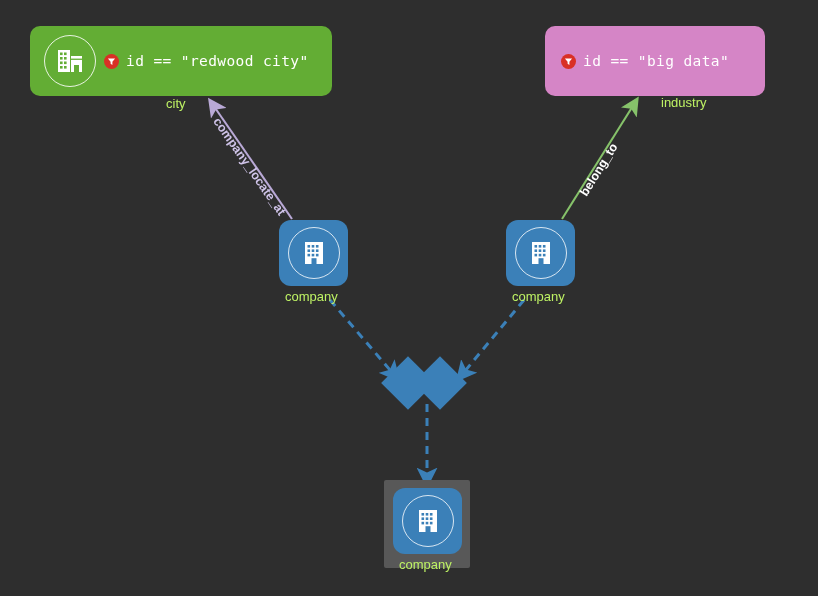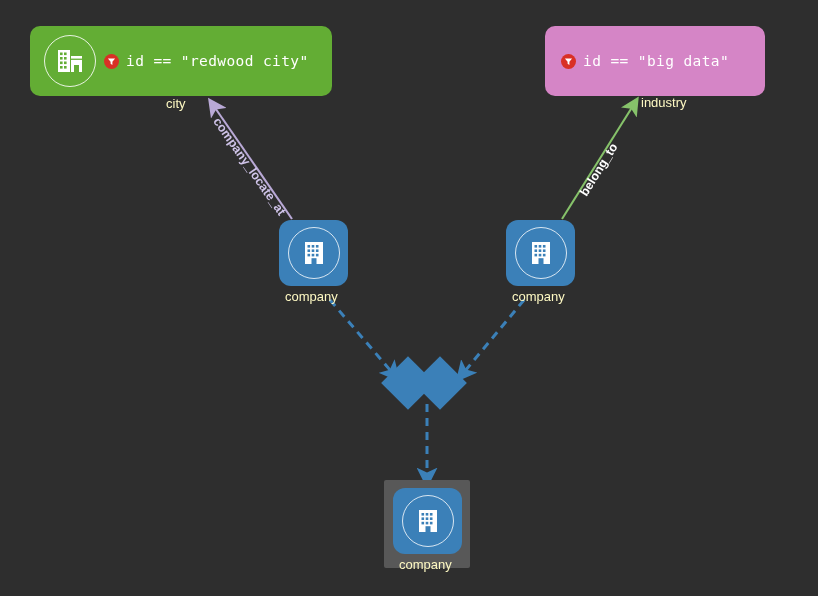--- a/index.html
+++ b/index.html
@@ -95,21 +95,21 @@
     position: absolute;
     left: 384px; top: 480px;
     width: 86px; height: 88px;
     background: #585858;
     border-radius: 2px;
   }
 
   
   .plain-label {
     position: absolute;
-    color: #fef9c3;
+    color: #bef264;
     font-size: 13px;
     font-family: "Liberation Sans", sans-serif;
     white-space: nowrap;
     text-align: right;
   }
   .edge-label {
     position: absolute;
     font-size: 12.5px;
     font-family: "Liberation Sans", sans-serif;
     font-weight: bold;
@@ -192,21 +192,21 @@
   <div class="filter-node pink">
     <div class="filter-text">
       <span class="filter-badge">
         <svg width="9" height="9" viewBox="0 0 10 10">
           <path d="M1,1.6 L9,1.6 L6,5.2 L6,8.8 L4,7.6 L4,5.2 Z" fill="#ffffff"></path>
         </svg>
       </span>
       <span>id == "big data"</span>
     </div>
   </div>
-  <div class="plain-label" style="left:641px; top:95px;">industry</div>
+  <div class="plain-label" style="left:661px; top:95px;">industry</div>
 
   <div class="edge-label purple" style="left:216px; top:112px; transform: rotate(55deg);">company_locate_at</div>
 
   <div class="edge-label green" style="left:583px; top:188px; transform: rotate(-58deg);">belong_to</div>
 
   <div class="entity-node" style="left:279px; top:220px;">
     <div class="entity-ring">
       <svg width="32" height="32" viewBox="0 0 32 32">
         <rect x="7" y="5" width="18" height="22" fill="#ffffff"></rect>
         <rect x="9.5" y="8" width="2.6" height="2.6" fill="#3b80b8"></rect>

